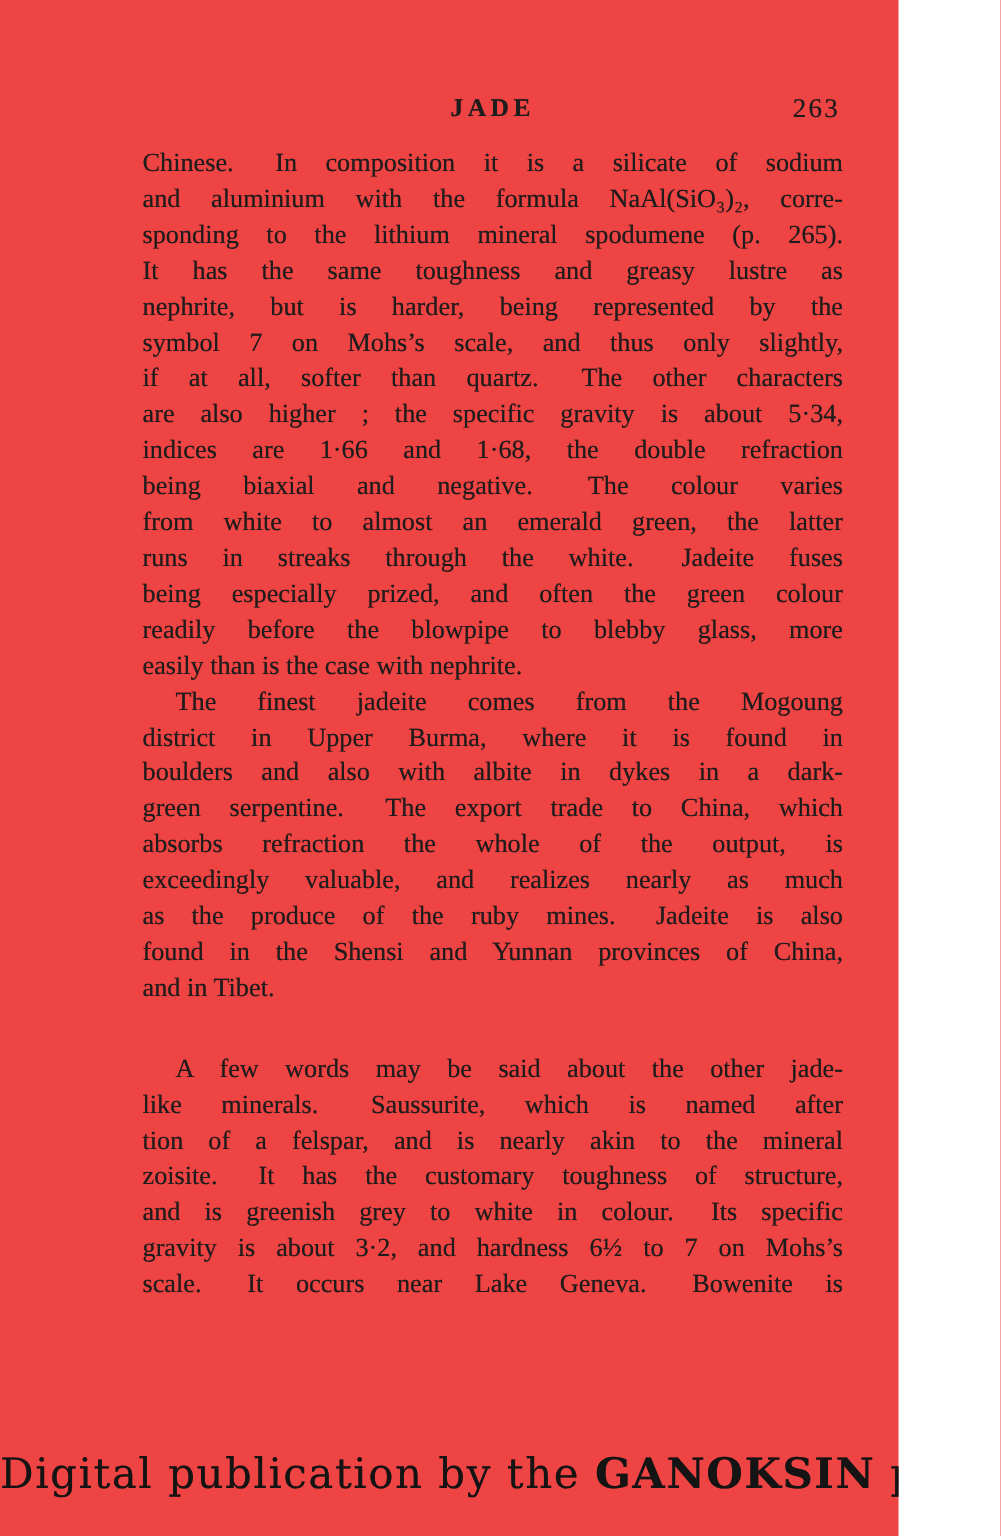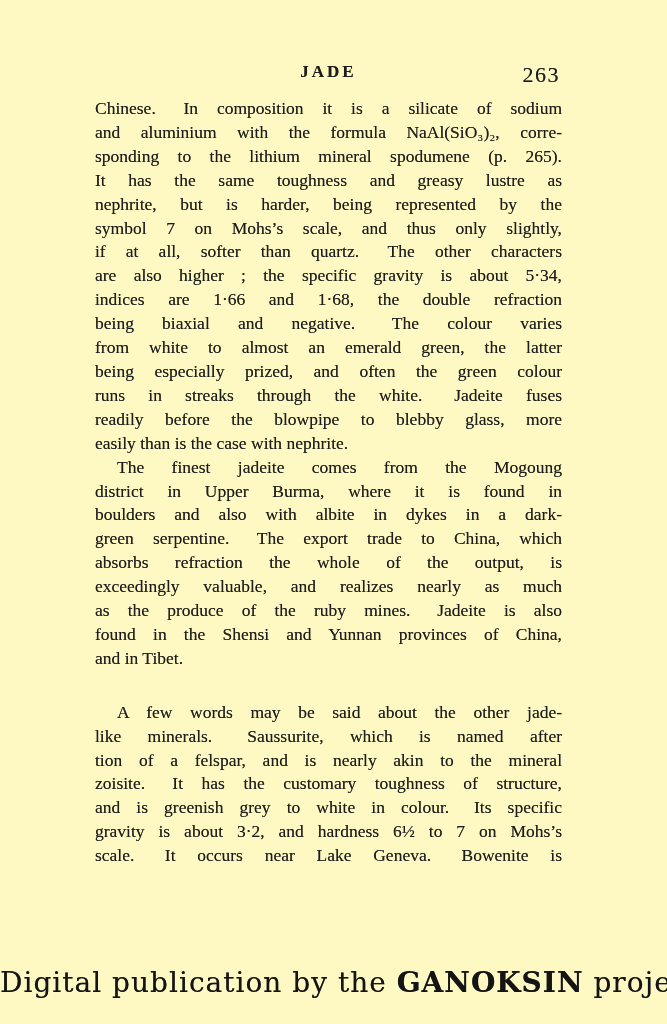--- a/index.html
+++ b/index.html
@@ -1,22 +1,22 @@
 <!DOCTYPE html>
 <html><head>
 <meta charset="utf-8">
 <style>
   html, body { margin: 0; padding: 0; }
   body { background: #ffffff; }
 
   .page {
     position: relative;
-    width: 667px;
+    width: 599px;
     height: 1024px;
-    background: #fef9c3;
+    background: #ef4444;
     overflow: hidden;
     font-family: "Liberation Serif", "DejaVu Serif", serif;
     color: #1d1d1d;
   }
 
   .running-head {
     position: absolute;
     left: 95px;
     top: 62px;
     width: 467px;
@@ -28,21 +28,21 @@
     left: 0; right: 0;
     text-align: center;
     font-size: 17px;
     font-weight: 600;
     letter-spacing: 3px;
   }
   .page-number {
     position: absolute;
     right: 2px;
     top: 0;
-    font-size: 22px;
+    font-size: 18px;
     letter-spacing: 1.5px;
   }
 
   .text-block {
     position: absolute;
     left: 95px;
     top: 97px;
     width: 467px;
     font-size: 17.5px;
     text-shadow: 0 0 0.45px rgba(0,0,0,0.55);
@@ -88,22 +88,22 @@
         <div class="line">and aluminium with the formula NaAl(SiO₃)₂, corre-</div>
         <div class="line">sponding to the lithium mineral spodumene (p. 265).</div>
         <div class="line">It has the same toughness and greasy lustre as</div>
         <div class="line">nephrite, but is harder, being represented by the</div>
         <div class="line">symbol 7 on Mohs’s scale, and thus only slightly,</div>
         <div class="line">if at all, softer than quartz.  The other characters</div>
         <div class="line">are also higher ; the specific gravity is about 5·34,</div>
         <div class="line">indices are 1·66 and 1·68, the double refraction</div>
         <div class="line">being biaxial and negative.  The colour varies</div>
         <div class="line">from white to almost an emerald green, the latter</div>
+        <div class="line">runs in streaks through the white.  Jadeite fuses</div>
         <div class="line">being especially prized, and often the green colour</div>
-        <div class="line">runs in streaks through the white.  Jadeite fuses</div>
         <div class="line">readily before the blowpipe to blebby glass, more</div>
         <div class="line last-left">easily than is the case with nephrite.</div>
       </div>
       <div class="para indent">
         <div class="line">The finest jadeite comes from the Mogoung</div>
         <div class="line">district in Upper Burma, where it is found in</div>
         <div class="line">boulders and also with albite in dykes in a dark-</div>
         <div class="line">green serpentine.  The export trade to China, which</div>
         <div class="line">absorbs refraction the whole of the output, is</div>
         <div class="line">exceedingly valuable, and realizes nearly as much</div>

